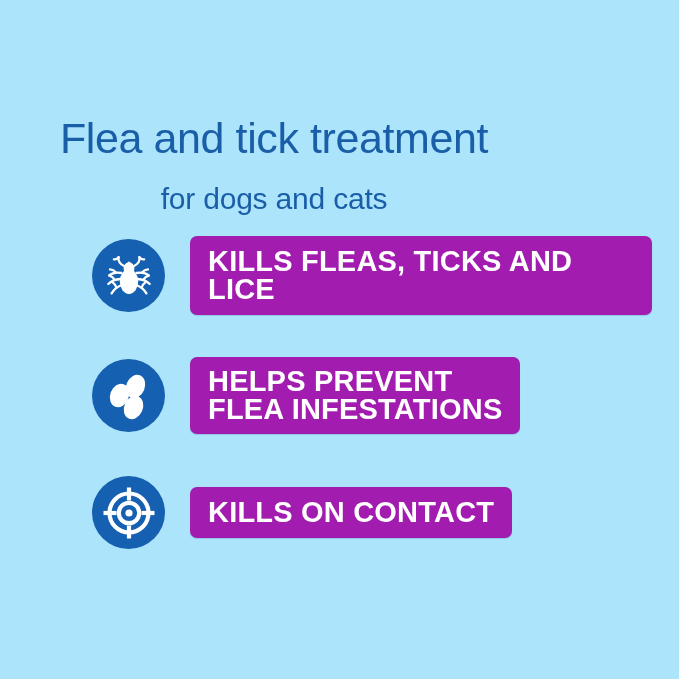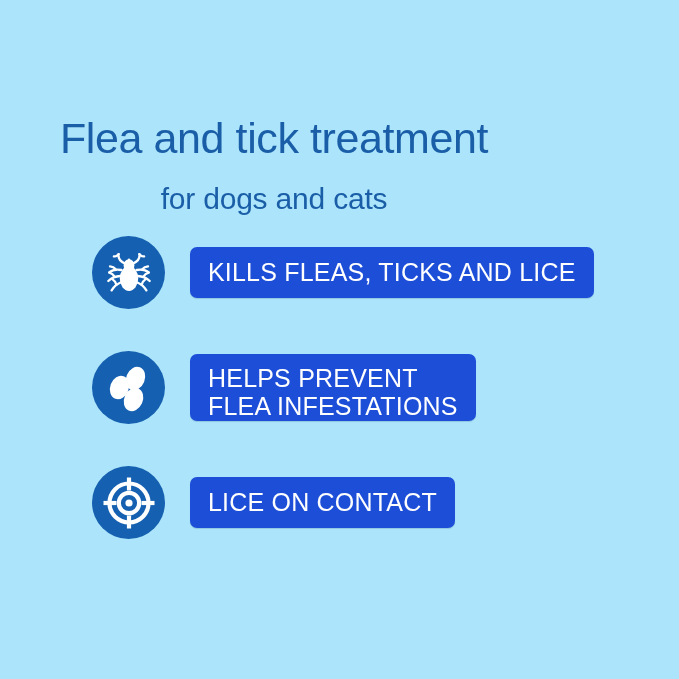--- a/index.html
+++ b/index.html
@@ -73,35 +73,35 @@
     align-items: center;
     justify-content: center;
   }
 
   .icon-badge svg {
     display: block;
   }
 
   .pill {
     margin-left: 25px;
-    background: #1d4ed8;
+    background: #a21caf;
     border-radius: 7px;
     color: #ffffff;
-    font-weight: normal;
-    font-size: 25px;
+    font-weight: bold;
+    font-size: 29px;
     line-height: 28px;
     letter-spacing: 0.2px;
     padding: 11px 18px 12px 18px;
     white-space: pre-line;
     box-shadow: 0 1px 1px rgba(10,60,110,0.18);
   }
 
   .pill.two-line {
     padding-top: 10px;
-    padding-bottom: 1px;
+    padding-bottom: 11px;
   }
 </style>
 </head>
 <body>
 
 <div class="page">
 
   <div class="heading-block">
     <div class="headline">Flea and tick treatment</div>
     <div class="subhead">for dogs and cats</div>
@@ -169,17 +169,17 @@
           </g>
           <circle cx="27" cy="27" r="3.6" fill="#ffffff"></circle>
           <g stroke="#ffffff" stroke-width="4.2" stroke-linecap="butt">
             <line x1="27" y1="1.5" x2="27" y2="14.5"></line>
             <line x1="27" y1="39.5" x2="27" y2="52.5"></line>
             <line x1="1.5" y1="27" x2="14.5" y2="27"></line>
             <line x1="39.5" y1="27" x2="52.5" y2="27"></line>
           </g>
         </svg>
       </div>
-      <div class="pill">LICE ON CONTACT</div>
+      <div class="pill">KILLS ON CONTACT</div>
     </div>
 
   </div>
 </div>
 
 </body></html>

